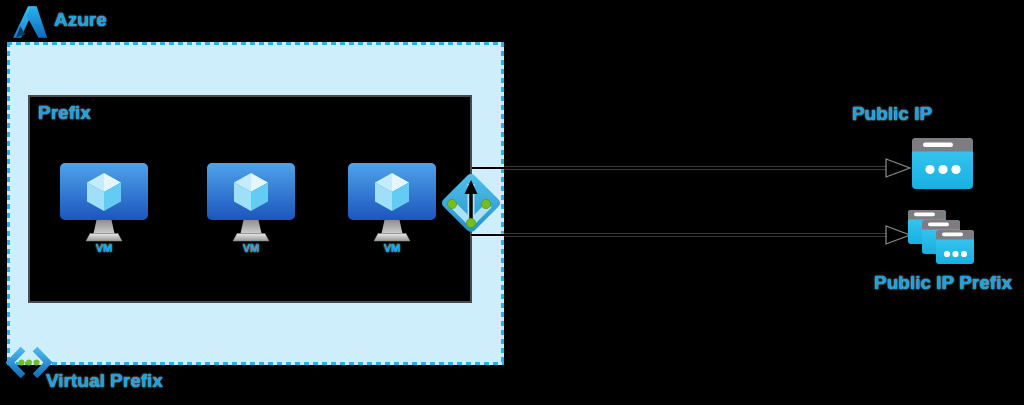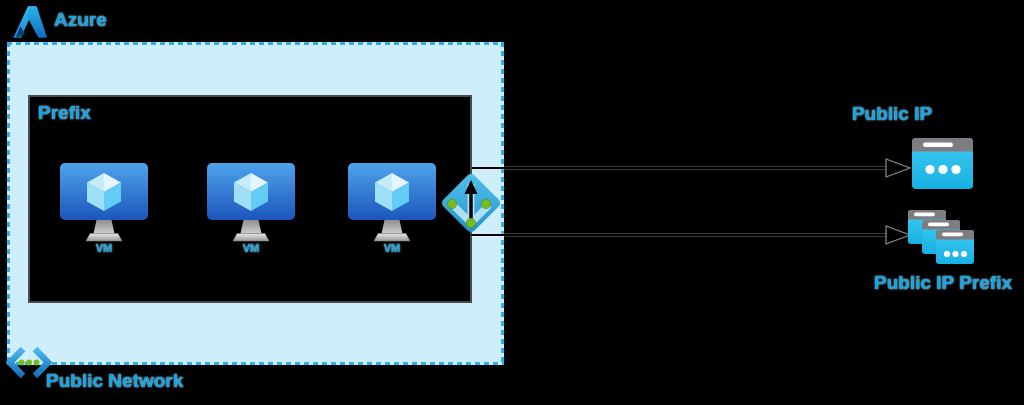--- a/index.html
+++ b/index.html
@@ -191,15 +191,15 @@
     <g fill="none" stroke="url(#gVn)" stroke-width="6.5" stroke-linejoin="miter">
       <path d="M19,3 L6,16.5 L19,30"></path>
       <path d="M31,3 L44,16.5 L31,30"></path>
     </g>
     <g fill="var(--green_dot)">
       <circle cx="17.5" cy="16.5" r="3"></circle>
       <circle cx="25" cy="16.5" r="3"></circle>
       <circle cx="32.5" cy="16.5" r="3"></circle>
     </g>
   </svg>
-  <div class="label" style="left:46px;top:370px;z-index:5">Public Network</div>
+  <div class="label" style="left:46px;top:370px;z-index:5">Virtual Prefix</div>
 
 </div>
 
 </body></html>

